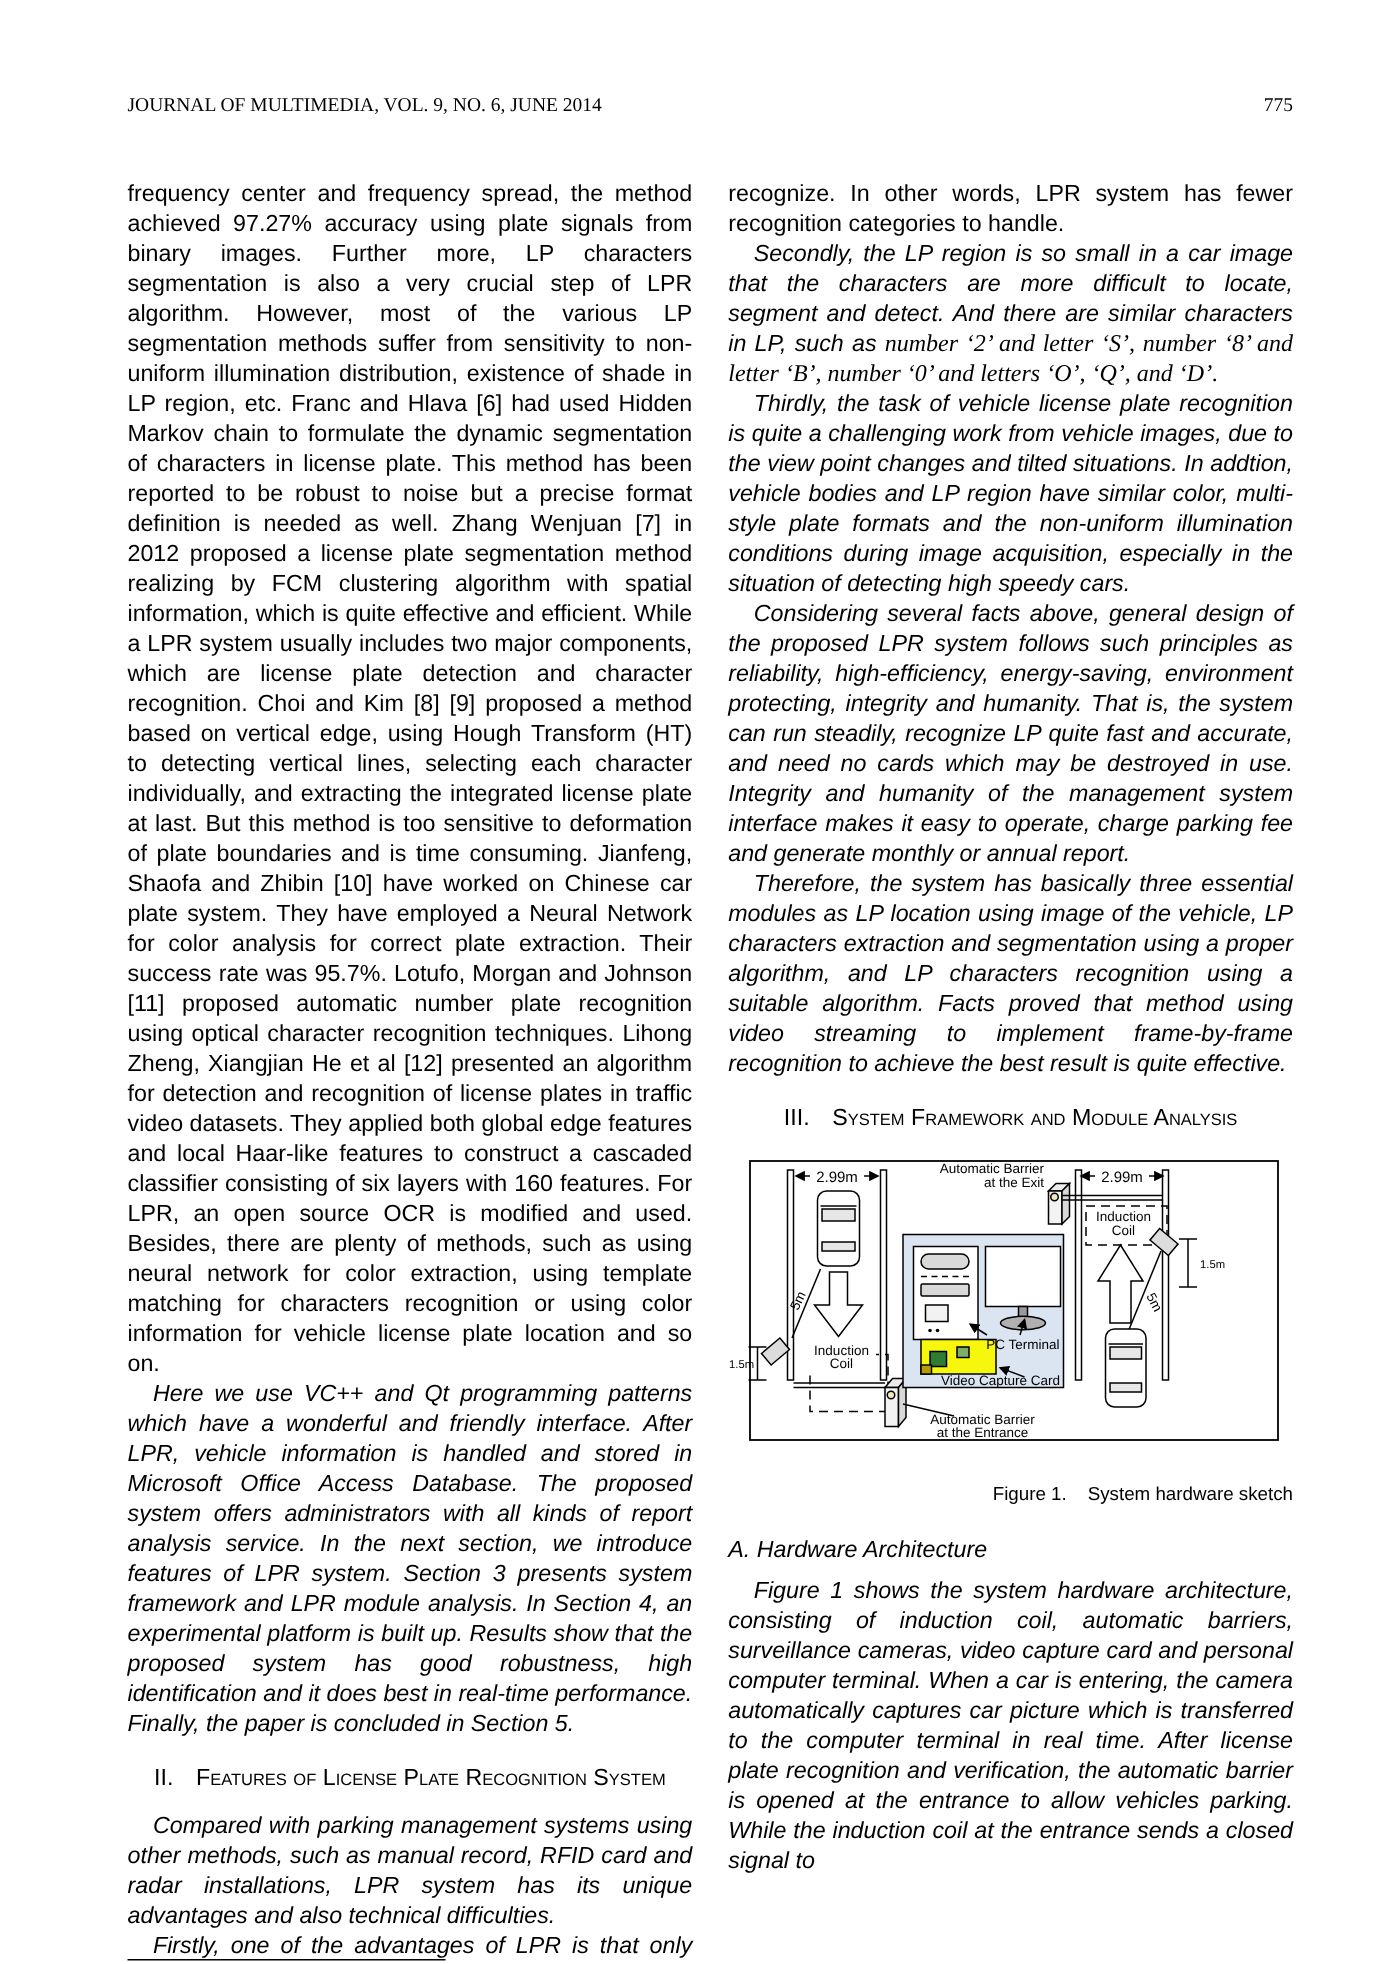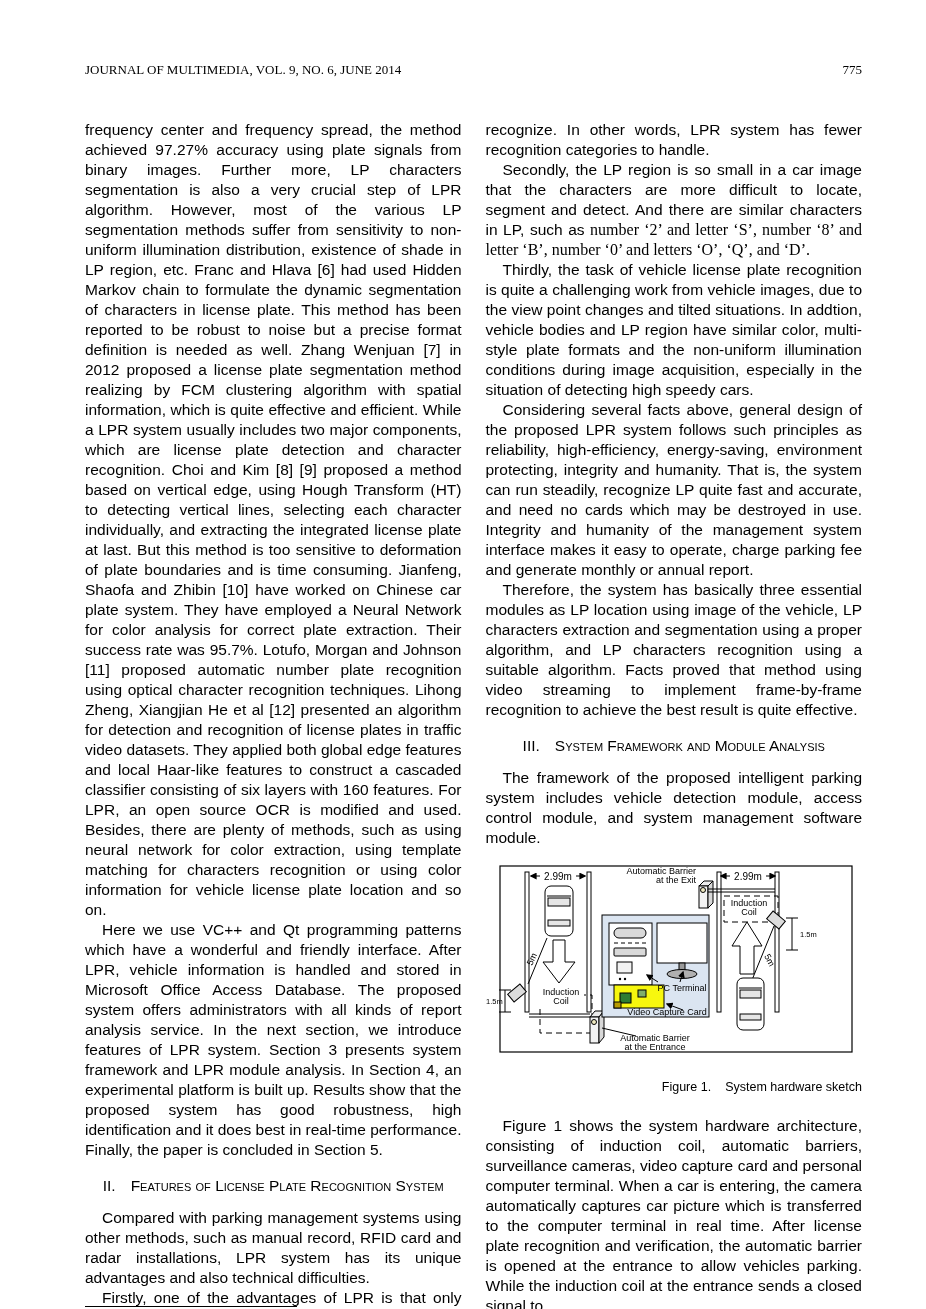--- a/index.html
+++ b/index.html
@@ -23,21 +23,21 @@
     padding:0 64px 0 85px;
     margin-top:42px;
   }
   .col { width:377px; }
   .col p {
     margin:0;
     font-size:15.5px;
     line-height:20px;
     text-align:justify;
   }
-  .col p.indent { text-indent:17px; }
+  .col p.indent { text-indent:17px;font-style:italic; }
   .serif-seg { font-family:"Liberation Serif", serif; font-size:16px; }
   .section-heading {
     margin:16px 6px 12px;
     text-align:center;
     font-size:15.5px;
     line-height:20px;
   }
   .sh-num { margin-right:15px; }
   .sc { font-variant:small-caps; }
   .subsection {
@@ -90,21 +90,20 @@
 
     <div class="col">
       <p>recognize. In other words, LPR system has fewer recognition categories to handle.</p>
       <p class="indent"><span>Secondly, the LP region is so small in a car image that the characters are more difficult to locate, segment and detect. And there are similar characters in LP, such as </span><span class="serif-seg">number ‘2’ and letter ‘S’, number ‘8’ and letter ‘B’, number ‘0’ and letters ‘O’, ‘Q’, and ‘D’.</span></p>
       <p class="indent">Thirdly, the task of vehicle license plate recognition is quite a challenging work from vehicle images, due to the view point changes and tilted situations. In addtion, vehicle bodies and LP region have similar color, multi-style plate formats and the non-uniform illumination conditions during image acquisition, especially in the situation of detecting high speedy cars.</p>
       <p class="indent">Considering several facts above, general design of the proposed LPR system follows such principles as reliability, high-efficiency, energy-saving, environment protecting, integrity and humanity. That is, the system can run steadily, recognize LP quite fast and accurate, and need no cards which may be destroyed in use. Integrity and humanity of the management system interface makes it easy to operate, charge parking fee and generate monthly or annual report.</p>
       <p class="indent">Therefore, the system has basically three essential modules as LP location using image of the vehicle, LP characters extraction and segmentation using a proper algorithm, and LP characters recognition using a suitable algorithm. Facts proved that method using video streaming to implement frame-by-frame recognition to achieve the best result is quite effective.</p>
       <div class="section-heading">
         <span class="sh-num">III.</span><span class="sc">System Framework and Module Analysis</span>
       </div>
-      <p class="indent">The framework of the proposed intelligent parking system includes vehicle detection module, access control module, and system management software module.</p>
 
       <div class="figure-wrap">
         <svg viewBox="0 0 375 194" width="375" height="194">
           <defs>
             <marker id="ah" viewBox="0 0 10 10" refX="8" refY="5" markerWidth="7" markerHeight="7" orient="auto-start-reverse">
               <path d="M0,0 L10,5 L0,10 z" fill="#000"></path>
             </marker>
           </defs>
 
           <rect x="14" y="4" width="352" height="186" fill="#fff" stroke="#000" stroke-width="1.2"></rect>
@@ -232,18 +231,19 @@
             <rect x="254" y="128" width="21" height="8" fill="#e6e6e6" stroke="#000"></rect>
             <rect x="254" y="152" width="21" height="6" fill="#e6e6e6" stroke="#000"></rect>
           </g>
         </svg>
 
         <div class="fig-caption">
           <span class="cap-label">Figure 1.</span><span>System hardware sketch</span>
         </div>
       </div>
 
+      <div class="subsection">A. Hardware Architecture</div>
       <p class="indent">Figure 1 shows the system hardware architecture, consisting of induction coil, automatic barriers, surveillance cameras, video capture card and personal computer terminal. When a car is entering, the camera automatically captures car picture which is transferred to the computer terminal in real time. After license plate recognition and verification, the automatic barrier is opened at the entrance to allow vehicles parking. While the induction coil at the entrance sends a closed signal to</p>
     </div>
   </div>
 
   <div class="page-footer">© 2014 ACADEMY PUBLISHER</div>
 </div>
 
 </body></html>

